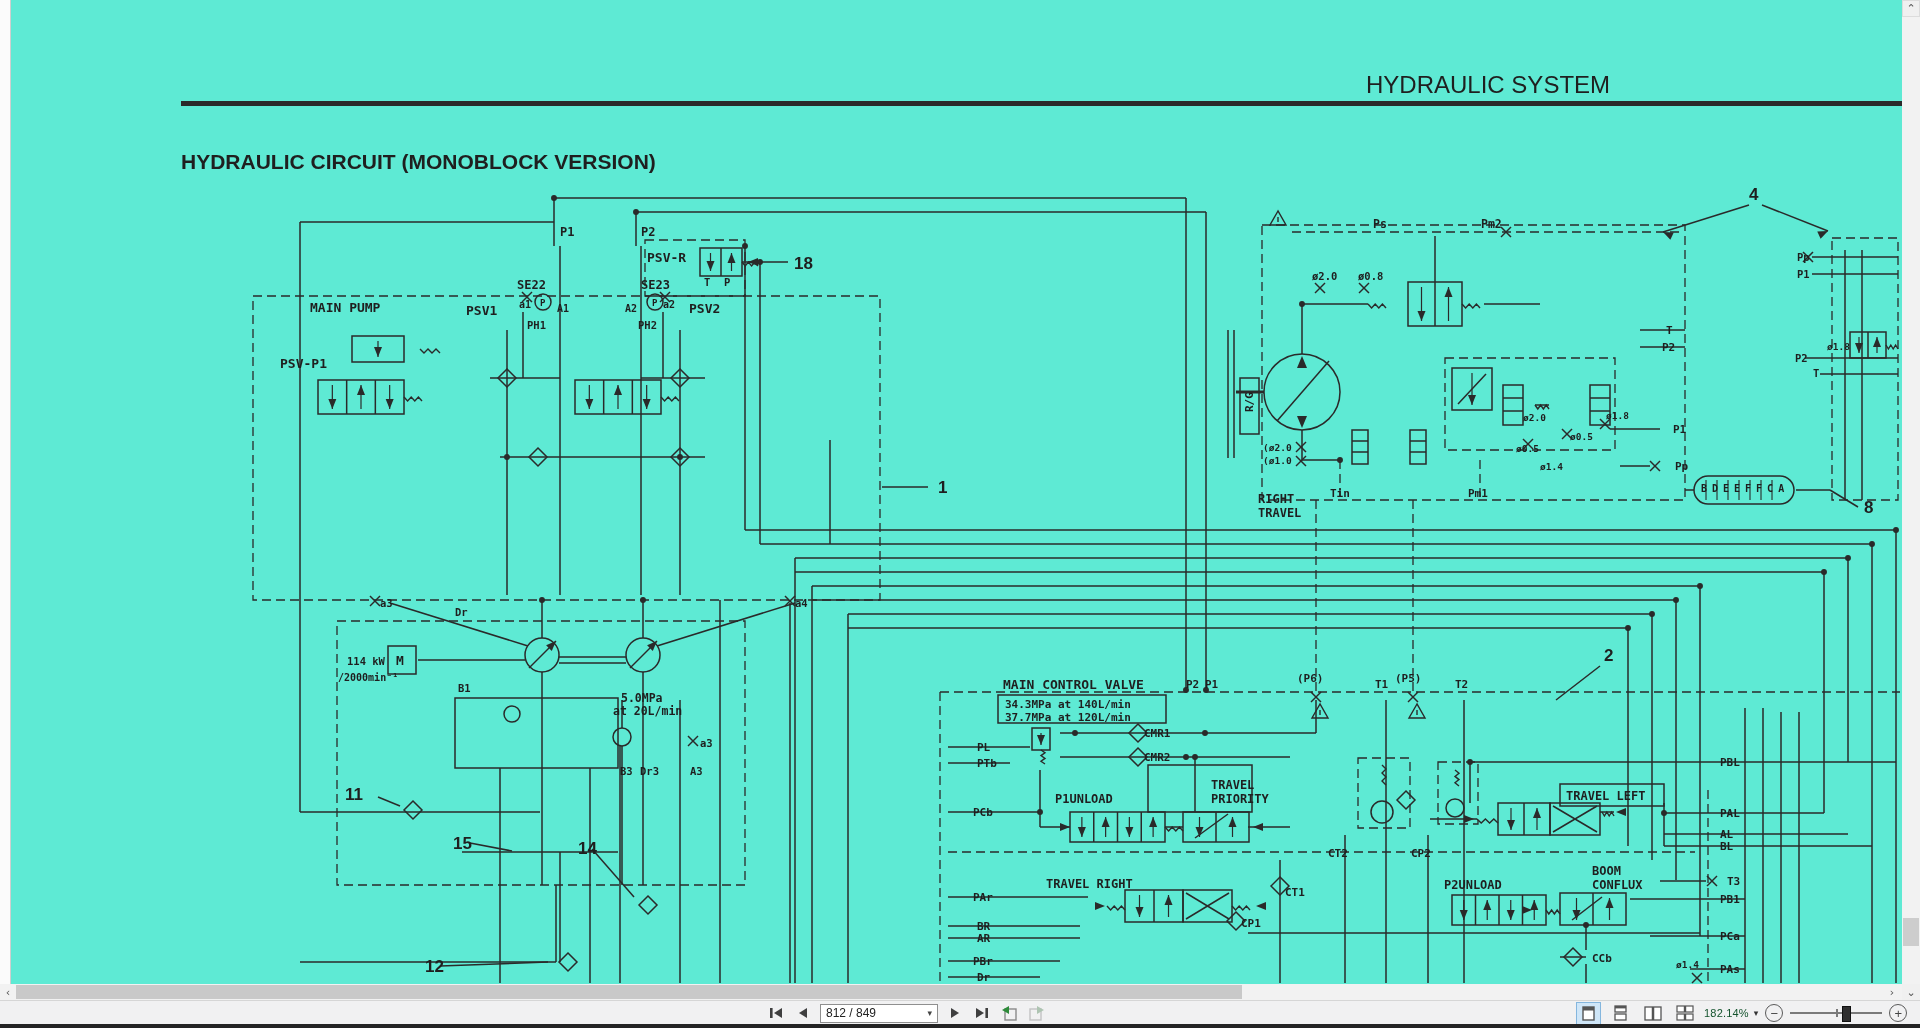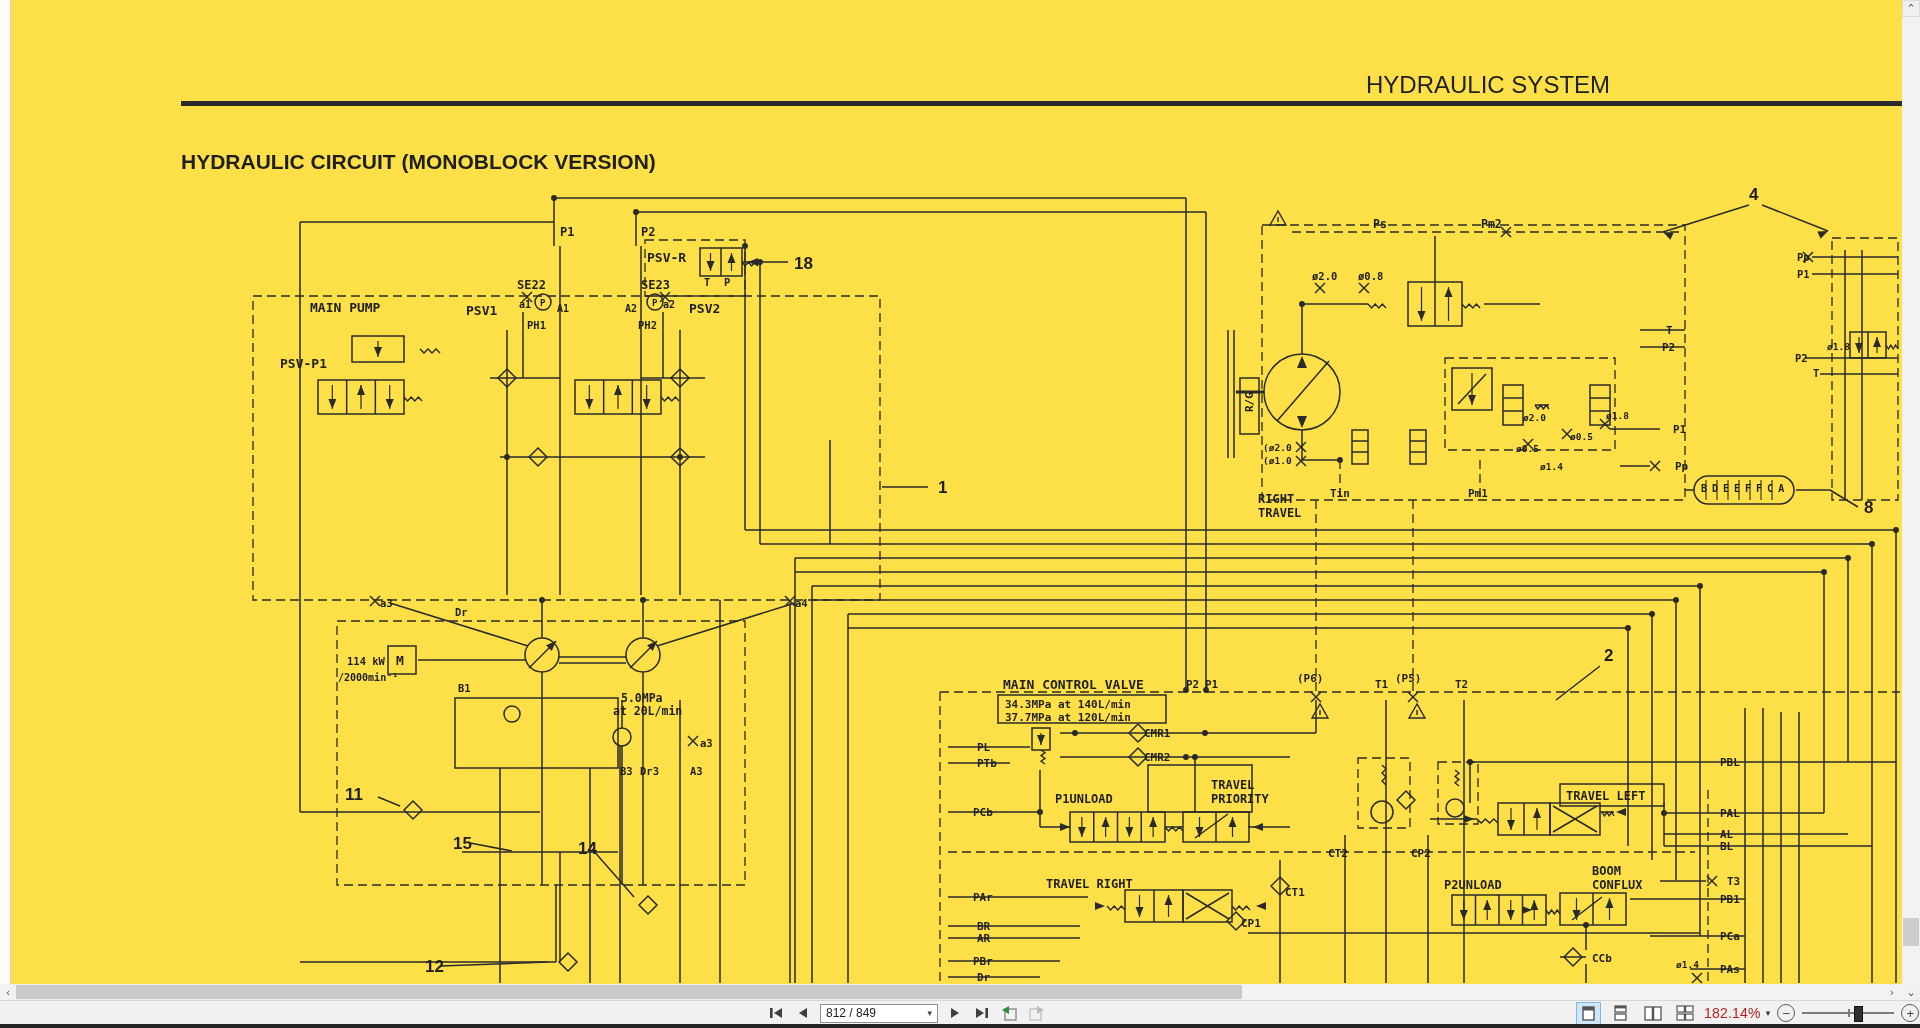--- a/index.html
+++ b/index.html
@@ -1,18 +1,18 @@
 <!DOCTYPE html>
 <html><head>
 <meta charset="utf-8">
 <style>
   html,body{margin:0;padding:0;background:#fff;}
   #app{position:relative;width:1920px;height:1028px;overflow:hidden;background:#ffffff;
        font-family:"Liberation Sans",sans-serif;}
-  #page{position:absolute;left:0;top:0;width:1902px;height:984px;background:#fde047;overflow:hidden;}
+  #page{position:absolute;left:0;top:0;width:1902px;height:984px;background:#5eead4;overflow:hidden;}
   #left-strip{position:absolute;left:0;top:0;width:10px;height:984px;background:#fbfbfb;border-right:1px solid #cfcfcf;}
   
   .sb{position:absolute;background:#f2f2f2;}
   #vsb{right:0;top:0;width:18px;height:984px;}
   #vsb-up{position:absolute;top:0;left:0;width:18px;height:17px;background:#f0f0f0;border:1px solid #dcdcdc;box-sizing:border-box;}
   #vsb-thumb{position:absolute;top:918px;left:1px;width:16px;height:28px;background:#cdcdcd;}
   #hsb{left:0;top:984px;width:1902px;height:16px;}
   #hsb-left{position:absolute;left:0;top:0;width:16px;height:16px;}
   #hsb-right{position:absolute;left:1884px;top:0;width:16px;height:16px;}
   #hsb-thumb{position:absolute;left:16px;top:1px;width:1226px;height:14px;background:#c9c9c9;}
@@ -24,21 +24,21 @@
   #darkedge{position:absolute;left:0;top:1024px;width:1920px;height:4px;background:#242424;}
   .cluster{position:absolute;top:0;height:24px;display:flex;align-items:center;gap:7px;}
   #nav-cluster{left:766px;}
   #zoom-cluster{left:1576px;}
   .tbtn{width:20px;height:20px;display:flex;align-items:center;justify-content:center;cursor:default;}
   .tbtn svg{display:block;}
   .combo{width:118px;height:19px;background:#fff;border:1px solid #8f8f8f;box-sizing:border-box;
          display:flex;align-items:center;font-size:12px;color:#222;padding:0 5px;}
   .combo .val{flex:1;text-align:left;}
   .combo .caret{font-size:9px;color:#444;}
-  .zoomtext{font-size:14px;color:#b91c1c;letter-spacing:.2px;}
+  .zoomtext{font-size:11px;color:#14532d;letter-spacing:.2px;}
   .caret2{font-size:9px;color:#333;margin-left:-2px;}
   .layoutbtn{width:23px;height:21px;display:flex;align-items:center;justify-content:center;border:1px solid transparent;}
   .layoutbtn.active{background:#cfe6f8;border:1px solid #84b6de;}
   .circbtn{width:18px;height:18px;border:1.4px solid #5a5a5a;border-radius:50%;display:flex;align-items:center;justify-content:center;
            font-size:13px;color:#444;line-height:1;box-sizing:border-box;background:transparent;}
   #zoom-slider{position:relative;width:92px;height:16px;}
   #zoom-slider .track{position:absolute;left:0;right:0;top:7px;height:2px;background:#7a7a7a;}
   #zoom-slider .tick{position:absolute;left:46px;top:4px;width:2px;height:8px;background:#7a7a7a;}
   #zoom-slider .thumb{position:absolute;left:52px;top:1px;width:7px;height:14px;background:#2f2f2f;border:1px solid #111;}
 </style>

